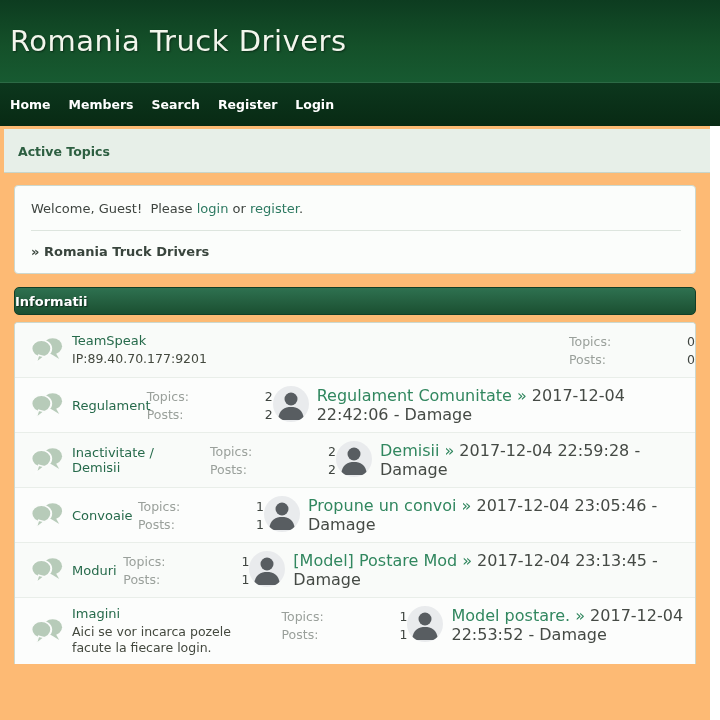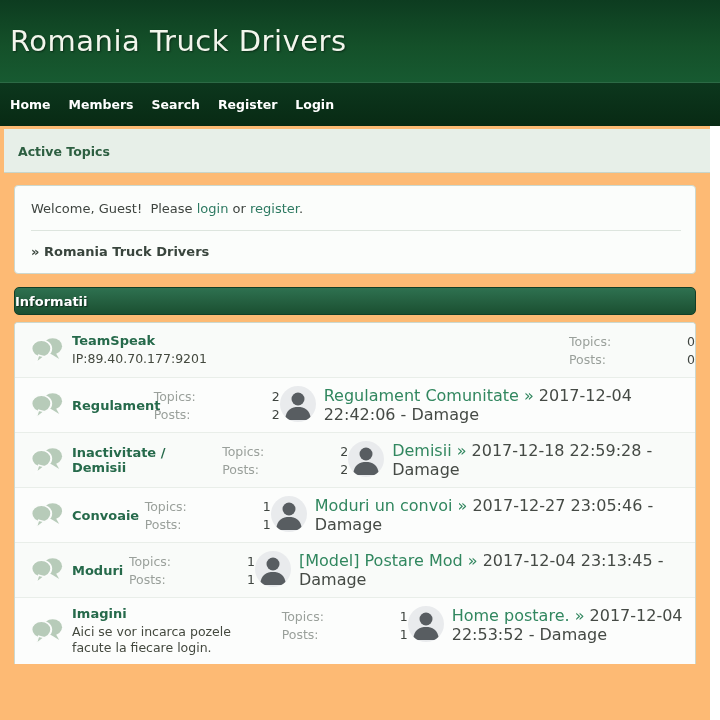--- a/index.html
+++ b/index.html
@@ -87,21 +87,21 @@
   .col-icon {
     flex:0 0 57px; padding-left:16px;
     display:flex; align-items:center;
   }
   .col-main {
     flex:1 1 auto;
     display:flex; flex-direction:column; justify-content:center;
     padding-right:10px; min-width:0;
   }
   .f-name {
-    font-size:13px; font-weight:bold; color:#266a4b;
+    font-size:13px; font-weight:normal; color:#266a4b;
     text-decoration:none; cursor:pointer;
   }
   .f-desc { font-size:12.5px; color:#44493f; margin-top:3px; line-height:16px; }
   .f-desc:empty { display:none; }
   .col-stats {
     flex:0 0 126px; padding-top:2px;
   }
   .stat-line {
     display:flex; justify-content:space-between;
     font-size:12.5px; line-height:18px;
@@ -248,21 +248,21 @@
           </div>
       </div>
       <div class="col-last">
         <div class="avatar">
           <svg width="36" height="36" viewBox="0 0 36 36">
             <circle cx="18" cy="13" r="6.5" fill="#585d61"></circle>
             <path d="M5 34 C6 23 12 21 18 21 C24 21 30 23 31 34 Z" fill="#585d61"></path>
           </svg>
         </div>
         <a class="lp-link">Demisii »</a>
-        <span class="lp-date">2017-12-18 22:59:28 -</span>
+        <span class="lp-date">2017-12-04 22:59:28 -</span>
         <span class="lp-date">Damage</span>
       </div>
     </div>
 
     <div class="forum-row">
       <div class="col-icon">
         <svg width="32" height="29" viewBox="0 0 34 30">
           <ellipse cx="23" cy="10.5" rx="10" ry="8.5" fill="#b7cbb9"></ellipse>
           <path d="M26 17 L30 24 L20 18 Z" fill="#b7cbb9"></path>
           <ellipse cx="11" cy="13" rx="10.5" ry="9" fill="#b7cbb9" stroke="#fbfcfb" stroke-width="2"></ellipse>
@@ -283,22 +283,22 @@
             <span class="stat-value">1</span>
           </div>
       </div>
       <div class="col-last">
         <div class="avatar">
           <svg width="36" height="36" viewBox="0 0 36 36">
             <circle cx="18" cy="13" r="6.5" fill="#585d61"></circle>
             <path d="M5 34 C6 23 12 21 18 21 C24 21 30 23 31 34 Z" fill="#585d61"></path>
           </svg>
         </div>
-        <a class="lp-link">Moduri un convoi »</a>
-        <span class="lp-date">2017-12-27 23:05:46 -</span>
+        <a class="lp-link">Propune un convoi »</a>
+        <span class="lp-date">2017-12-04 23:05:46 -</span>
         <span class="lp-date">Damage</span>
       </div>
     </div>
 
     <div class="forum-row">
       <div class="col-icon">
         <svg width="32" height="29" viewBox="0 0 34 30">
           <ellipse cx="23" cy="10.5" rx="10" ry="8.5" fill="#b7cbb9"></ellipse>
           <path d="M26 17 L30 24 L20 18 Z" fill="#b7cbb9"></path>
           <ellipse cx="11" cy="13" rx="10.5" ry="9" fill="#b7cbb9" stroke="#fbfcfb" stroke-width="2"></ellipse>
@@ -355,20 +355,20 @@
             <span class="stat-value">1</span>
           </div>
       </div>
       <div class="col-last">
         <div class="avatar">
           <svg width="36" height="36" viewBox="0 0 36 36">
             <circle cx="18" cy="13" r="6.5" fill="#585d61"></circle>
             <path d="M5 34 C6 23 12 21 18 21 C24 21 30 23 31 34 Z" fill="#585d61"></path>
           </svg>
         </div>
-        <a class="lp-link">Home postare. »</a>
+        <a class="lp-link">Model postare. »</a>
         <span class="lp-date">2017-12-04 22:53:52 -</span>
         <span class="lp-date">Damage</span>
       </div>
     </div>
 
   </div>
 </div>
 
 </body></html>

